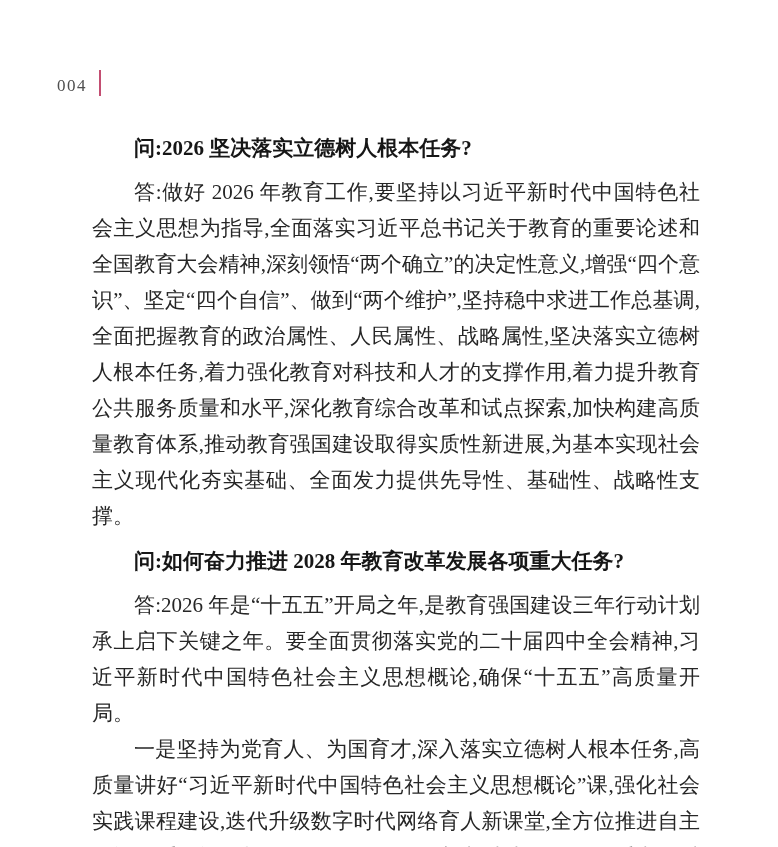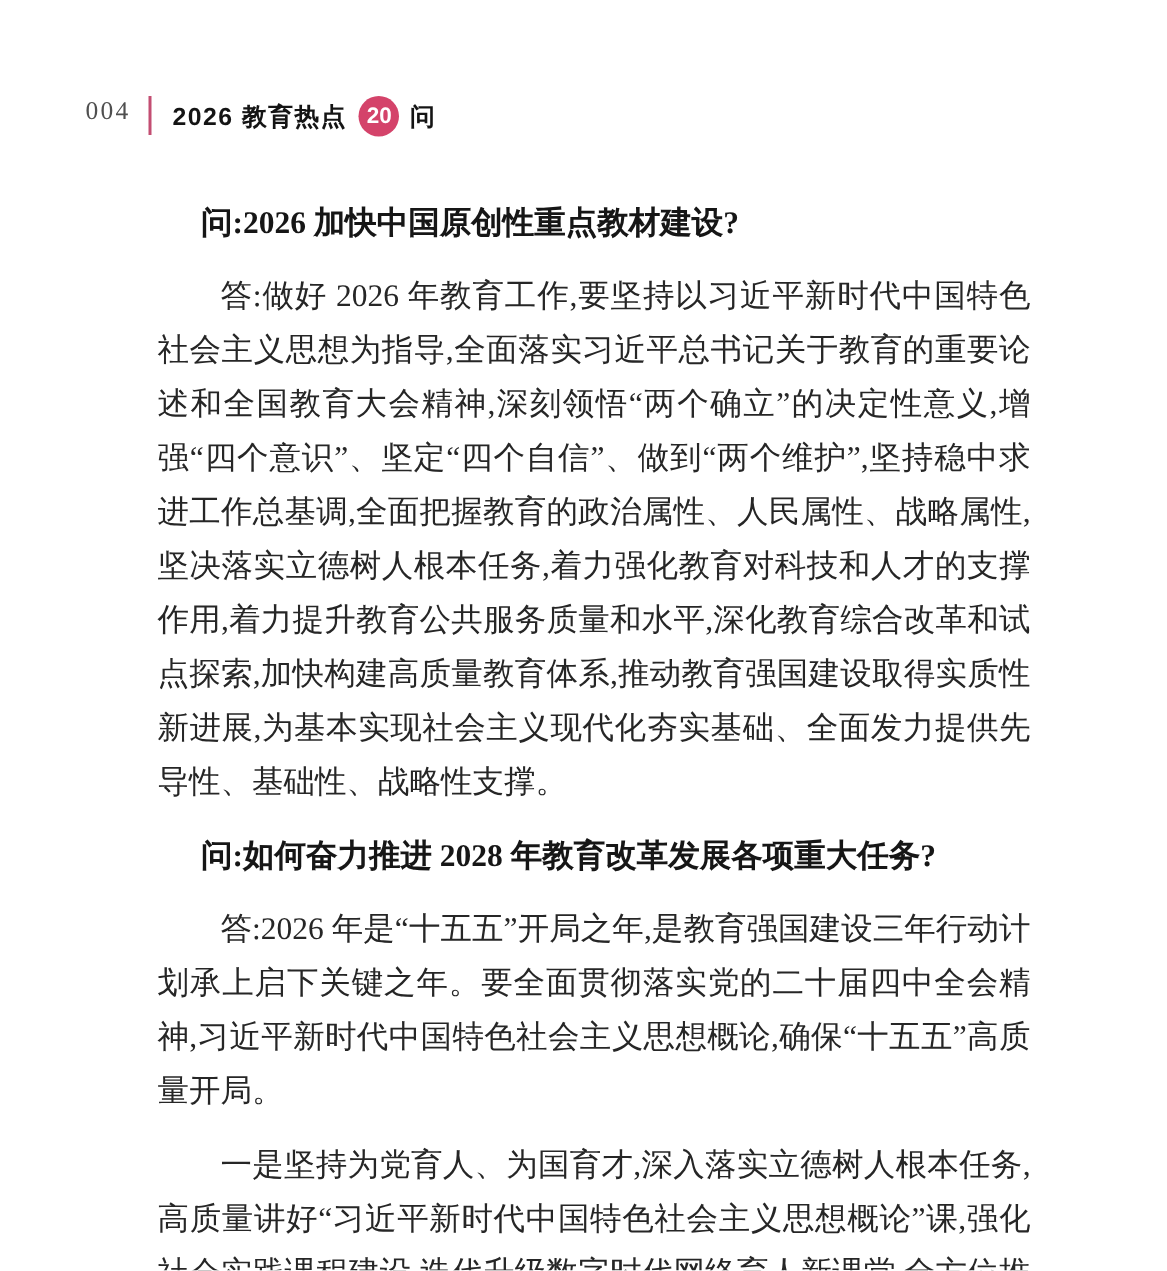--- a/index.html
+++ b/index.html
@@ -14,21 +14,21 @@
     background: #ffffff;
     overflow: hidden;
     font-family: "Liberation Serif", "DejaVu Serif", serif;
   }
   
   .running-head {
     position: absolute;
     top: 64px;
     left: 57px;
     display: flex;
-    align-items: flex-start;
+    align-items: flex-end;
     height: 32px;
   }
   .page-number {
     font-size: 17px;
     color: #4f4f4f;
     letter-spacing: 1.5px;
   }
   .head-divider {
     width: 2px;
     height: 26px;
@@ -65,45 +65,40 @@
     top: 121px;
     left: 92px;
     width: 608px;
     font-size: 21px;
     line-height: 36px;
     color: #262626;
     text-align: justify;
     text-justify: inter-ideograph;
   }
   .content p {
-    margin: 13px;
+    margin: 0;
     text-indent: 2em;
   }
   .question {
     font-weight: bold;
     color: #161616;
     margin: 9px 0 8px 0 !important;
   }
 </style>
 </head>
 <body>
 
 <div class="page">
 
   <div class="running-head">
     <span class="page-number">004</span>
     <span class="head-divider"></span>
-    <span class="book-title">
-      <span class="book-title-prefix">2026 教育热点</span>
-      <span class="badge-circle">20</span>
-      <span class="book-title-suffix">问</span>
-    </span>
   </div>
 
   <div class="content">
-    <p class="question">问:2026 加快中国原创性重点教材建设?</p>
+    <p class="question">问:2026 坚决落实立德树人根本任务?</p>
     <p class="answer">答:做好 2026 年教育工作,要坚持以习近平新时代中国特色社会主义思想为指导,全面落实习近平总书记关于教育的重要论述和全国教育大会精神,深刻领悟“两个确立”的决定性意义,增强“四个意识”、坚定“四个自信”、做到“两个维护”,坚持稳中求进工作总基调,全面把握教育的政治属性、人民属性、战略属性,坚决落实立德树人根本任务,着力强化教育对科技和人才的支撑作用,着力提升教育公共服务质量和水平,深化教育综合改革和试点探索,加快构建高质量教育体系,推动教育强国建设取得实质性新进展,为基本实现社会主义现代化夯实基础、全面发力提供先导性、基础性、战略性支撑。</p>
     <p class="question">问:如何奋力推进 2028 年教育改革发展各项重大任务?</p>
     <p class="answer">答:2026 年是“十五五”开局之年,是教育强国建设三年行动计划承上启下关键之年。要全面贯彻落实党的二十届四中全会精神,习近平新时代中国特色社会主义思想概论,确保“十五五”高质量开局。</p>
     <p class="answer">一是坚持为党育人、为国育才,深入落实立德树人根本任务,高质量讲好“习近平新时代中国特色社会主义思想概论”课,强化社会实践课程建设,迭代升级数字时代网络育人新课堂,全方位推进自主知识体系标识性概念、原创性理论研究,加快中国原创性重点教材建设,加大国家通用语言文字推</p>
   </div>
 
 </div>
 
 </body></html>

